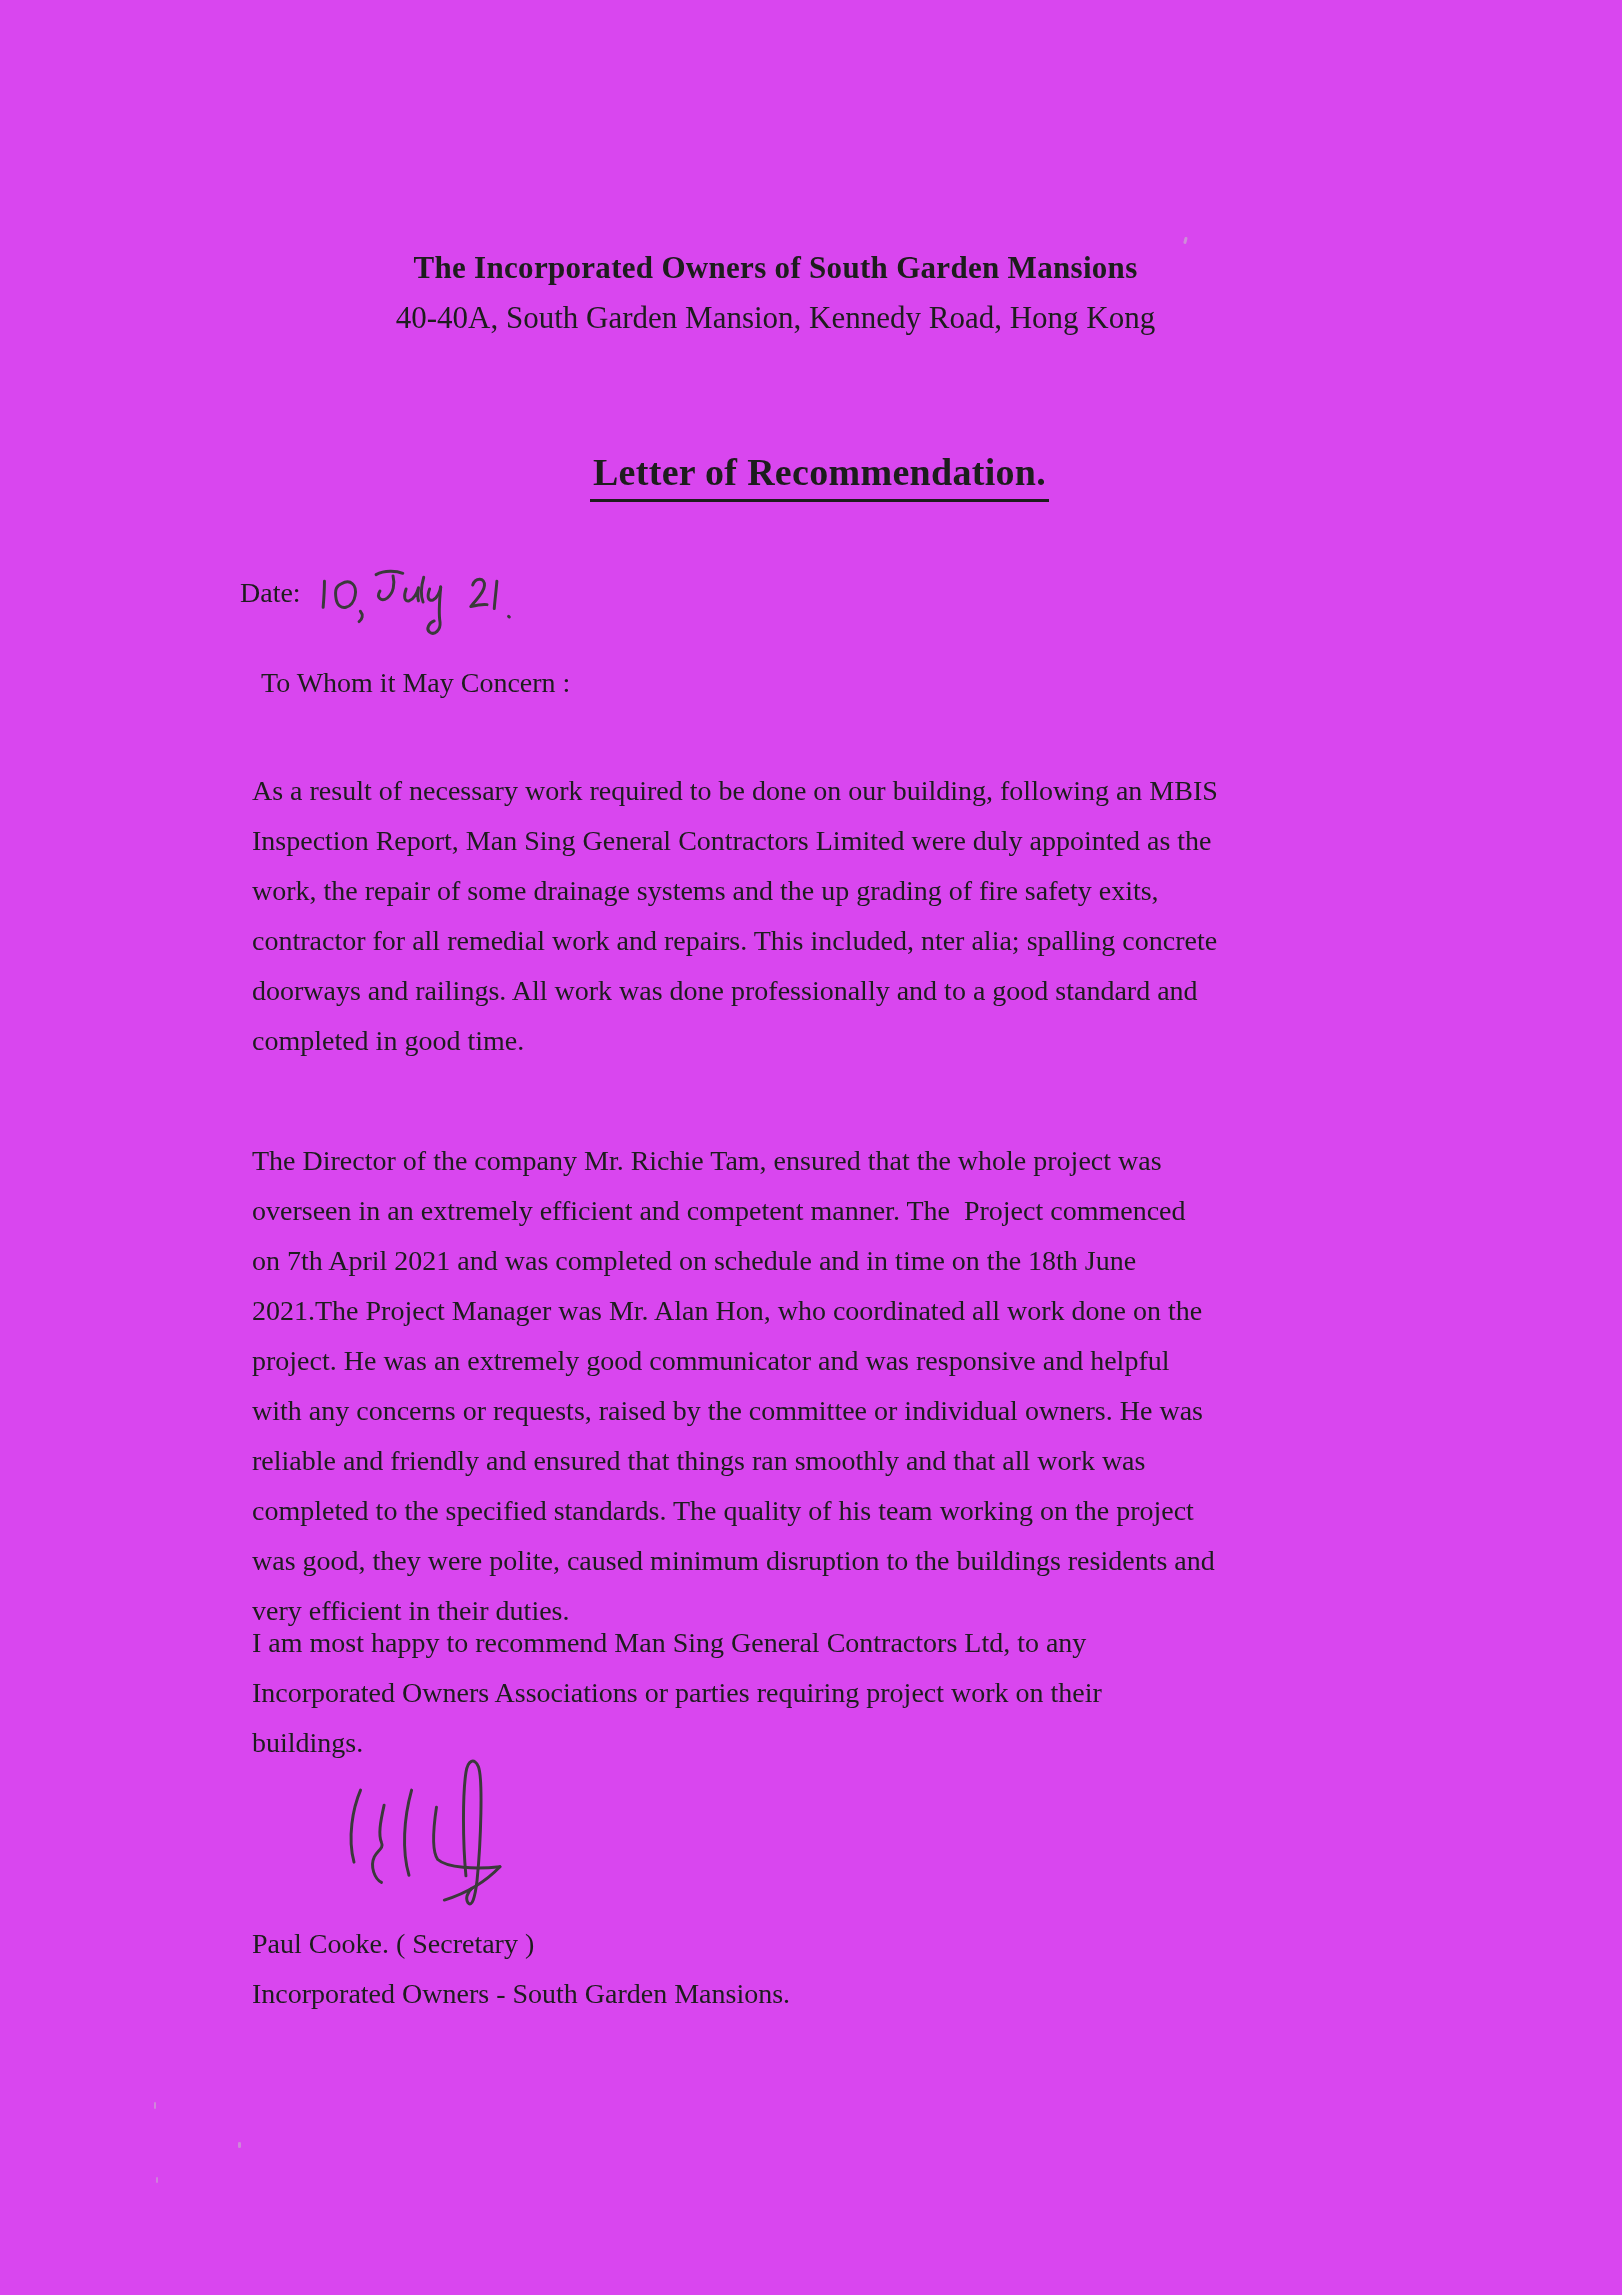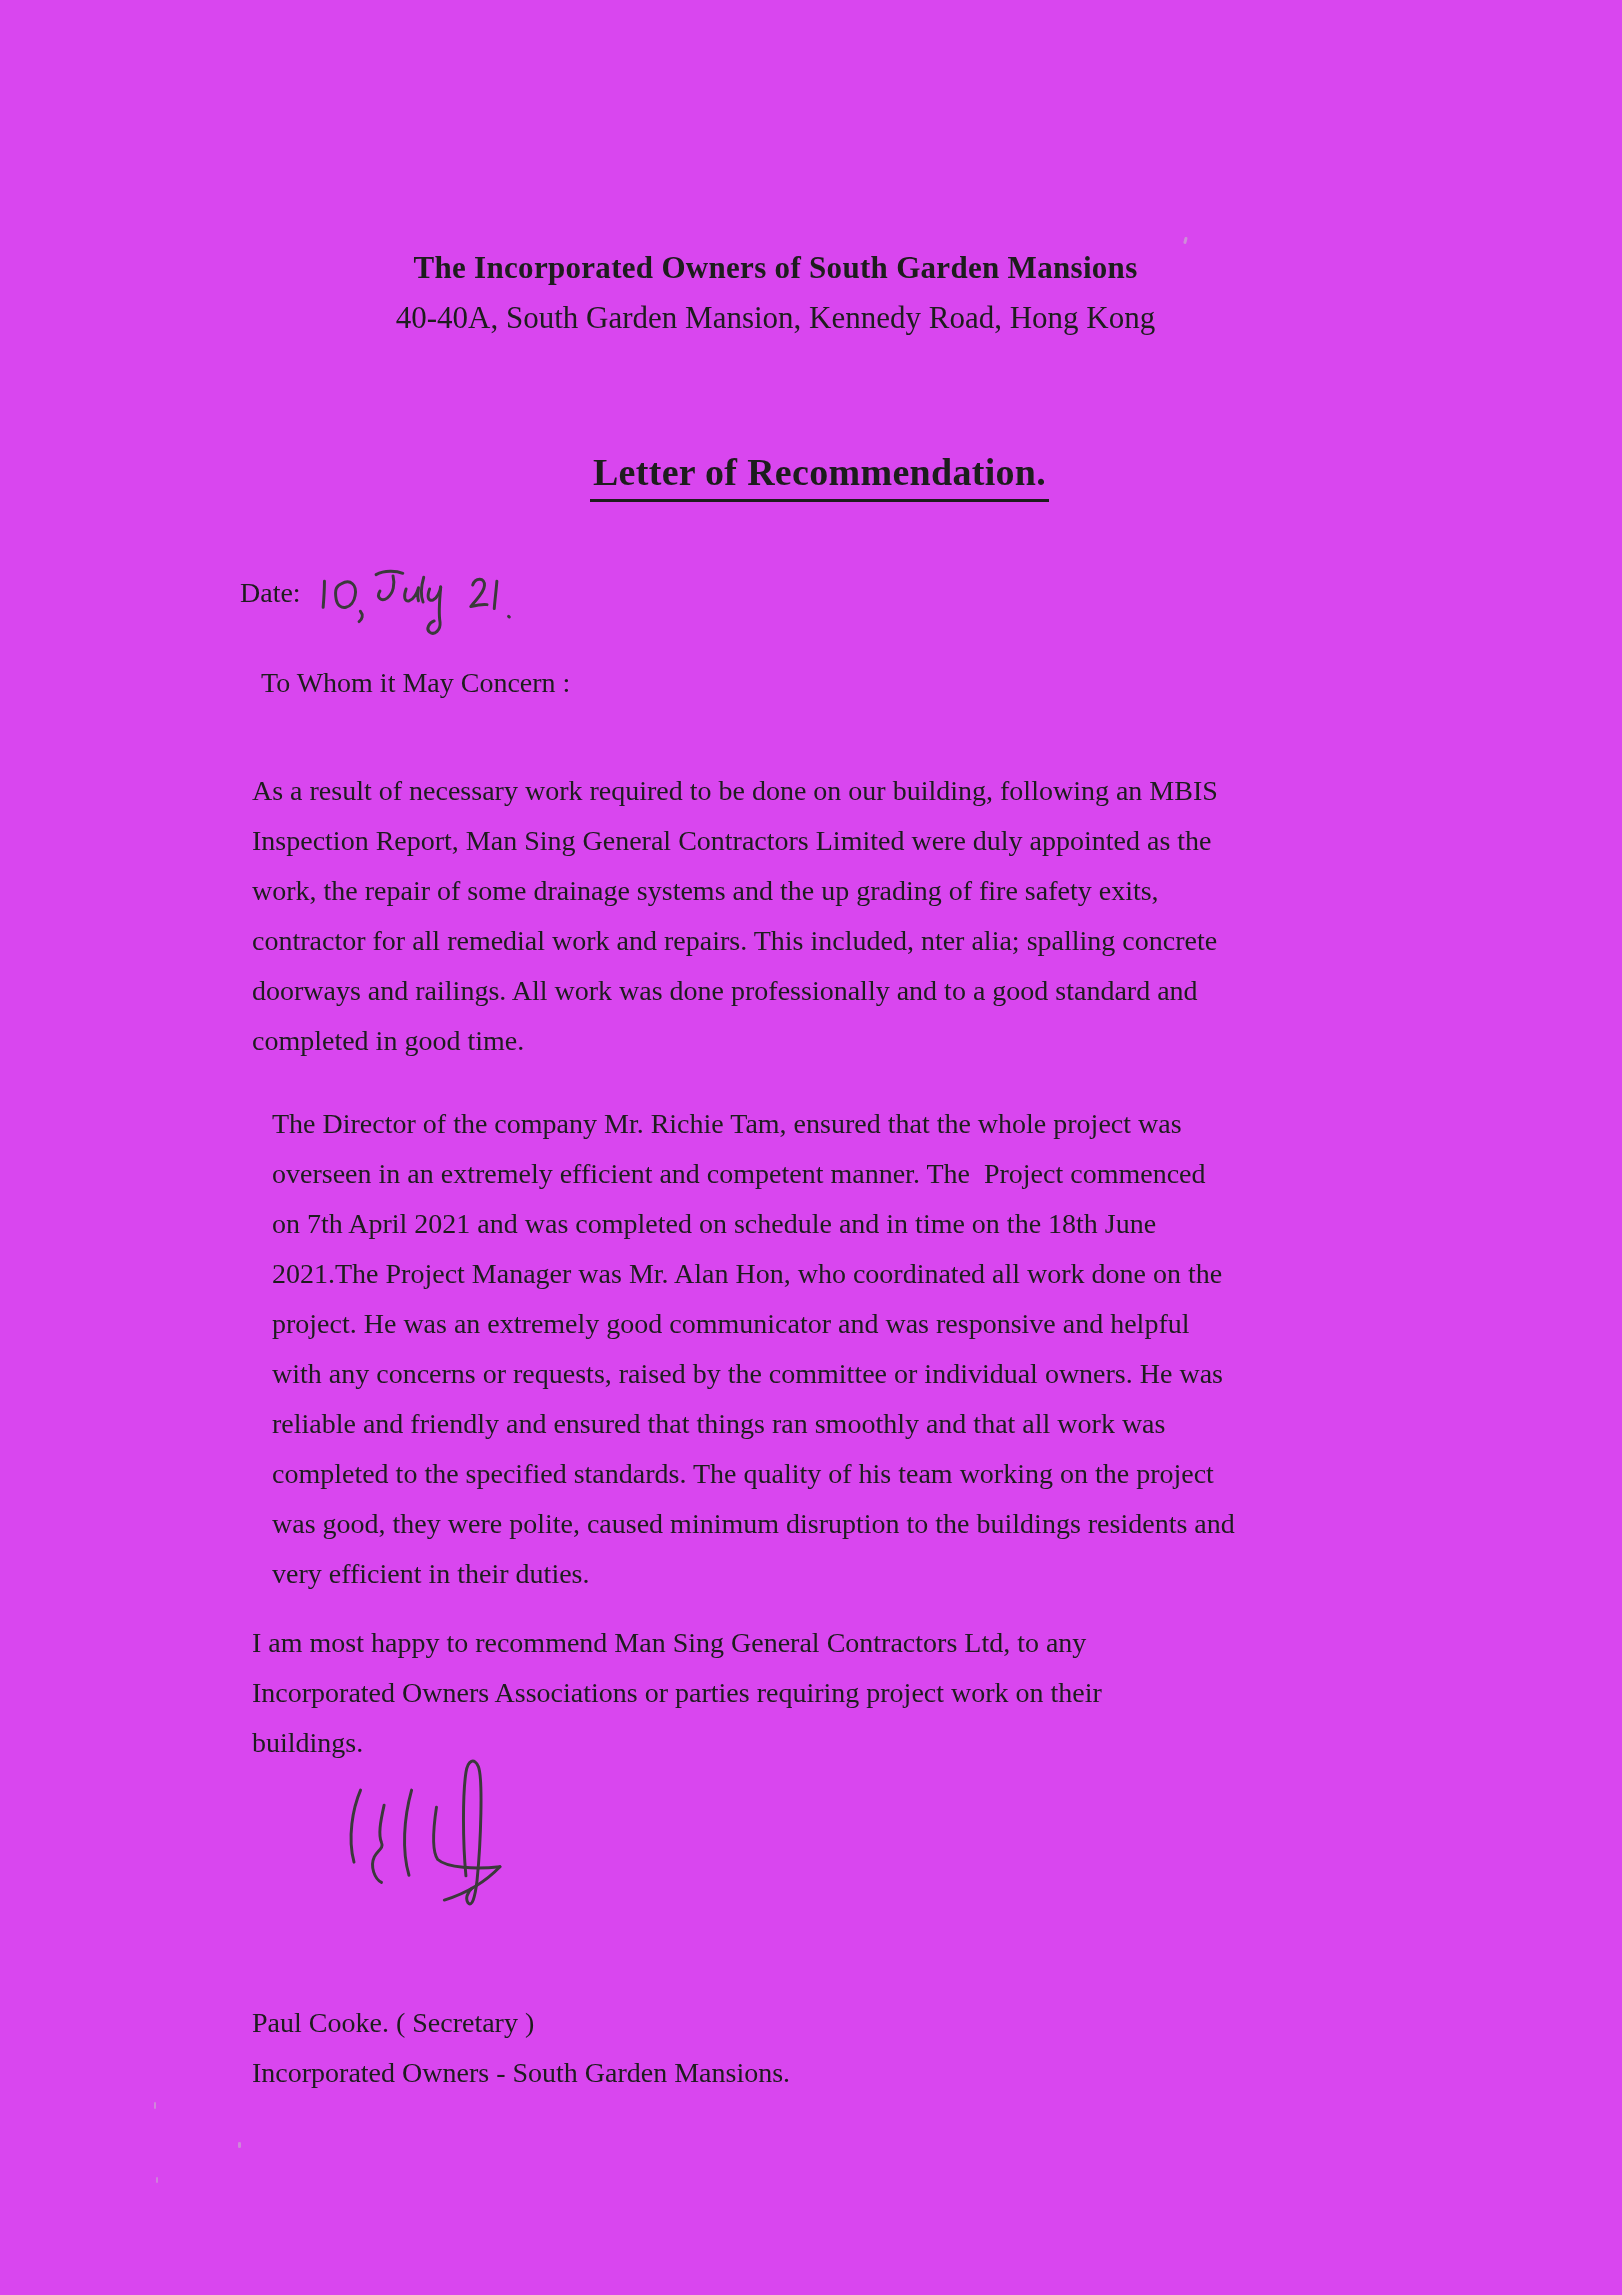--- a/index.html
+++ b/index.html
@@ -69,35 +69,35 @@
   
   .para {
     position: absolute;
     left: 252px;
     width: 1152px;
     font-size: 28px;
     line-height: 50px;
   }
   .para .line { white-space: pre-wrap; }
   .para-1 { top: 766px; }
-  .para-2 { top: 1099px; margin-left: 20px; }
+  .para-2 { top: 1136px; }
   .para-3 { top: 1618px; }
 
   
   .signature-svg {
     position: absolute;
     top: 1743px;
     left: 308px;
     width: 236px;
     height: 216px;
   }
 
   .signoff {
     position: absolute;
-    top: 1998px;
+    top: 1919px;
     left: 252px;
     font-size: 28px;
     line-height: 50px;
   }
 
   .ink { stroke: #3a3a3a; stroke-width: 4.5; fill: none;
          stroke-linecap: round; stroke-linejoin: round; }
 
   
   .artifact { position: absolute; background: #c6c6c6; border-radius: 1.3px; }

